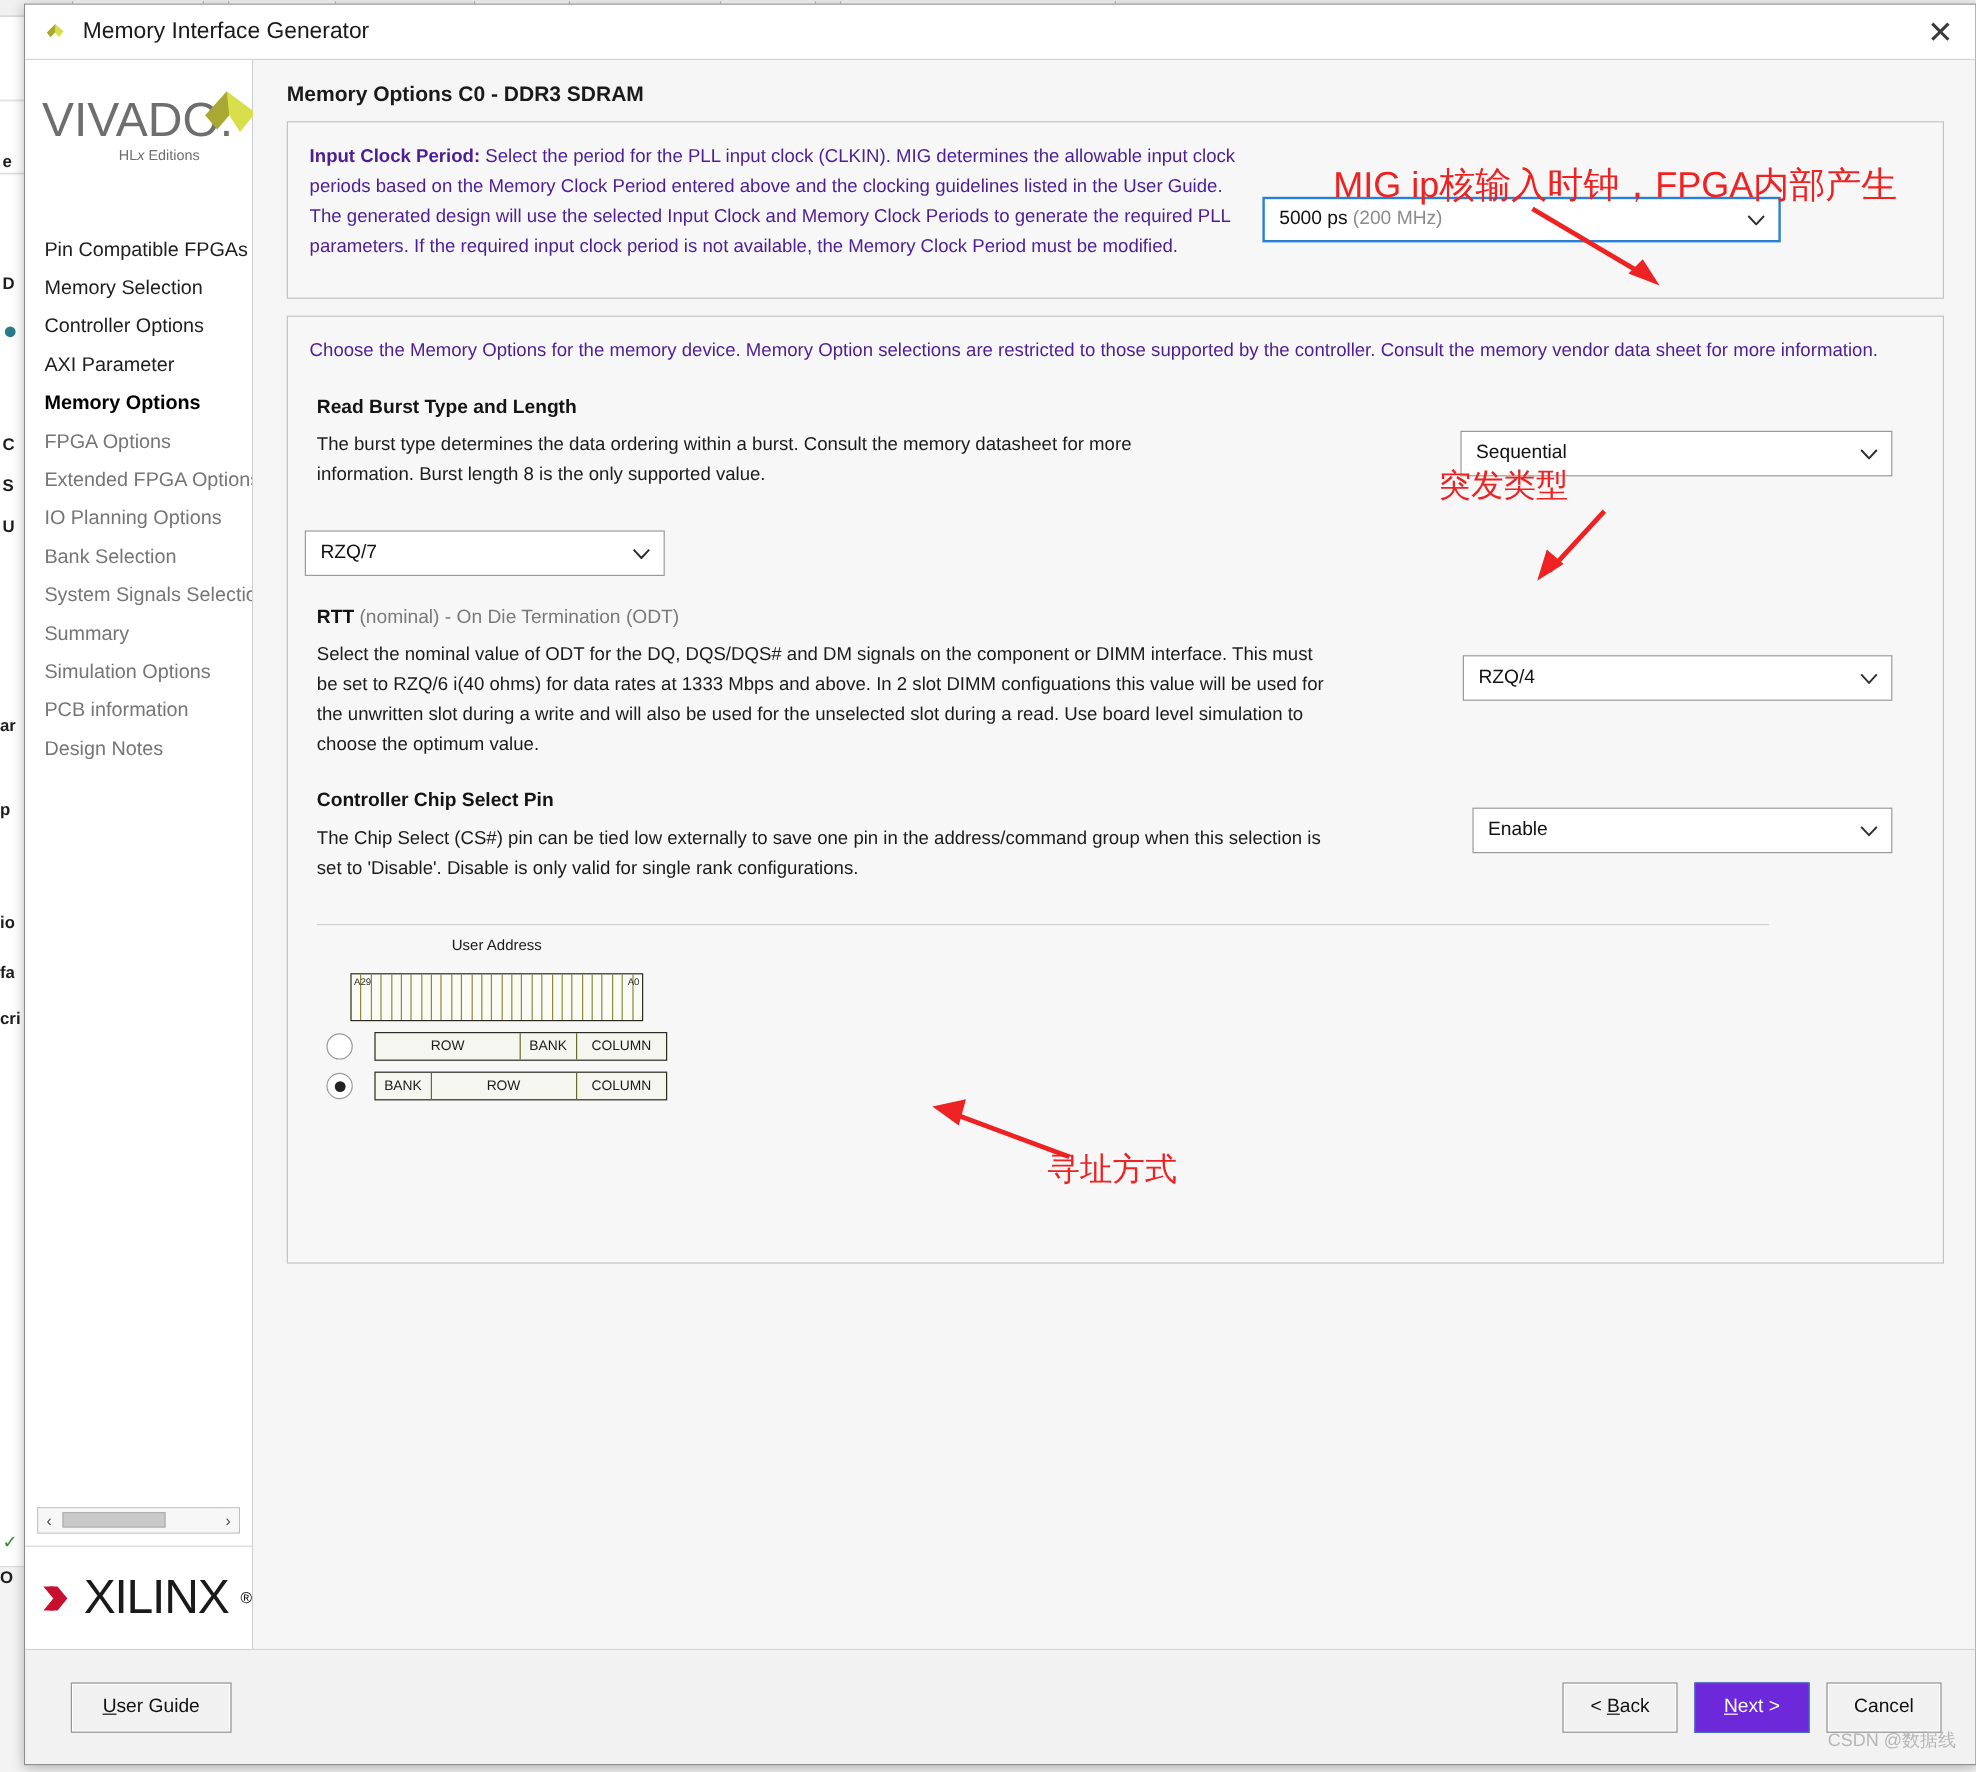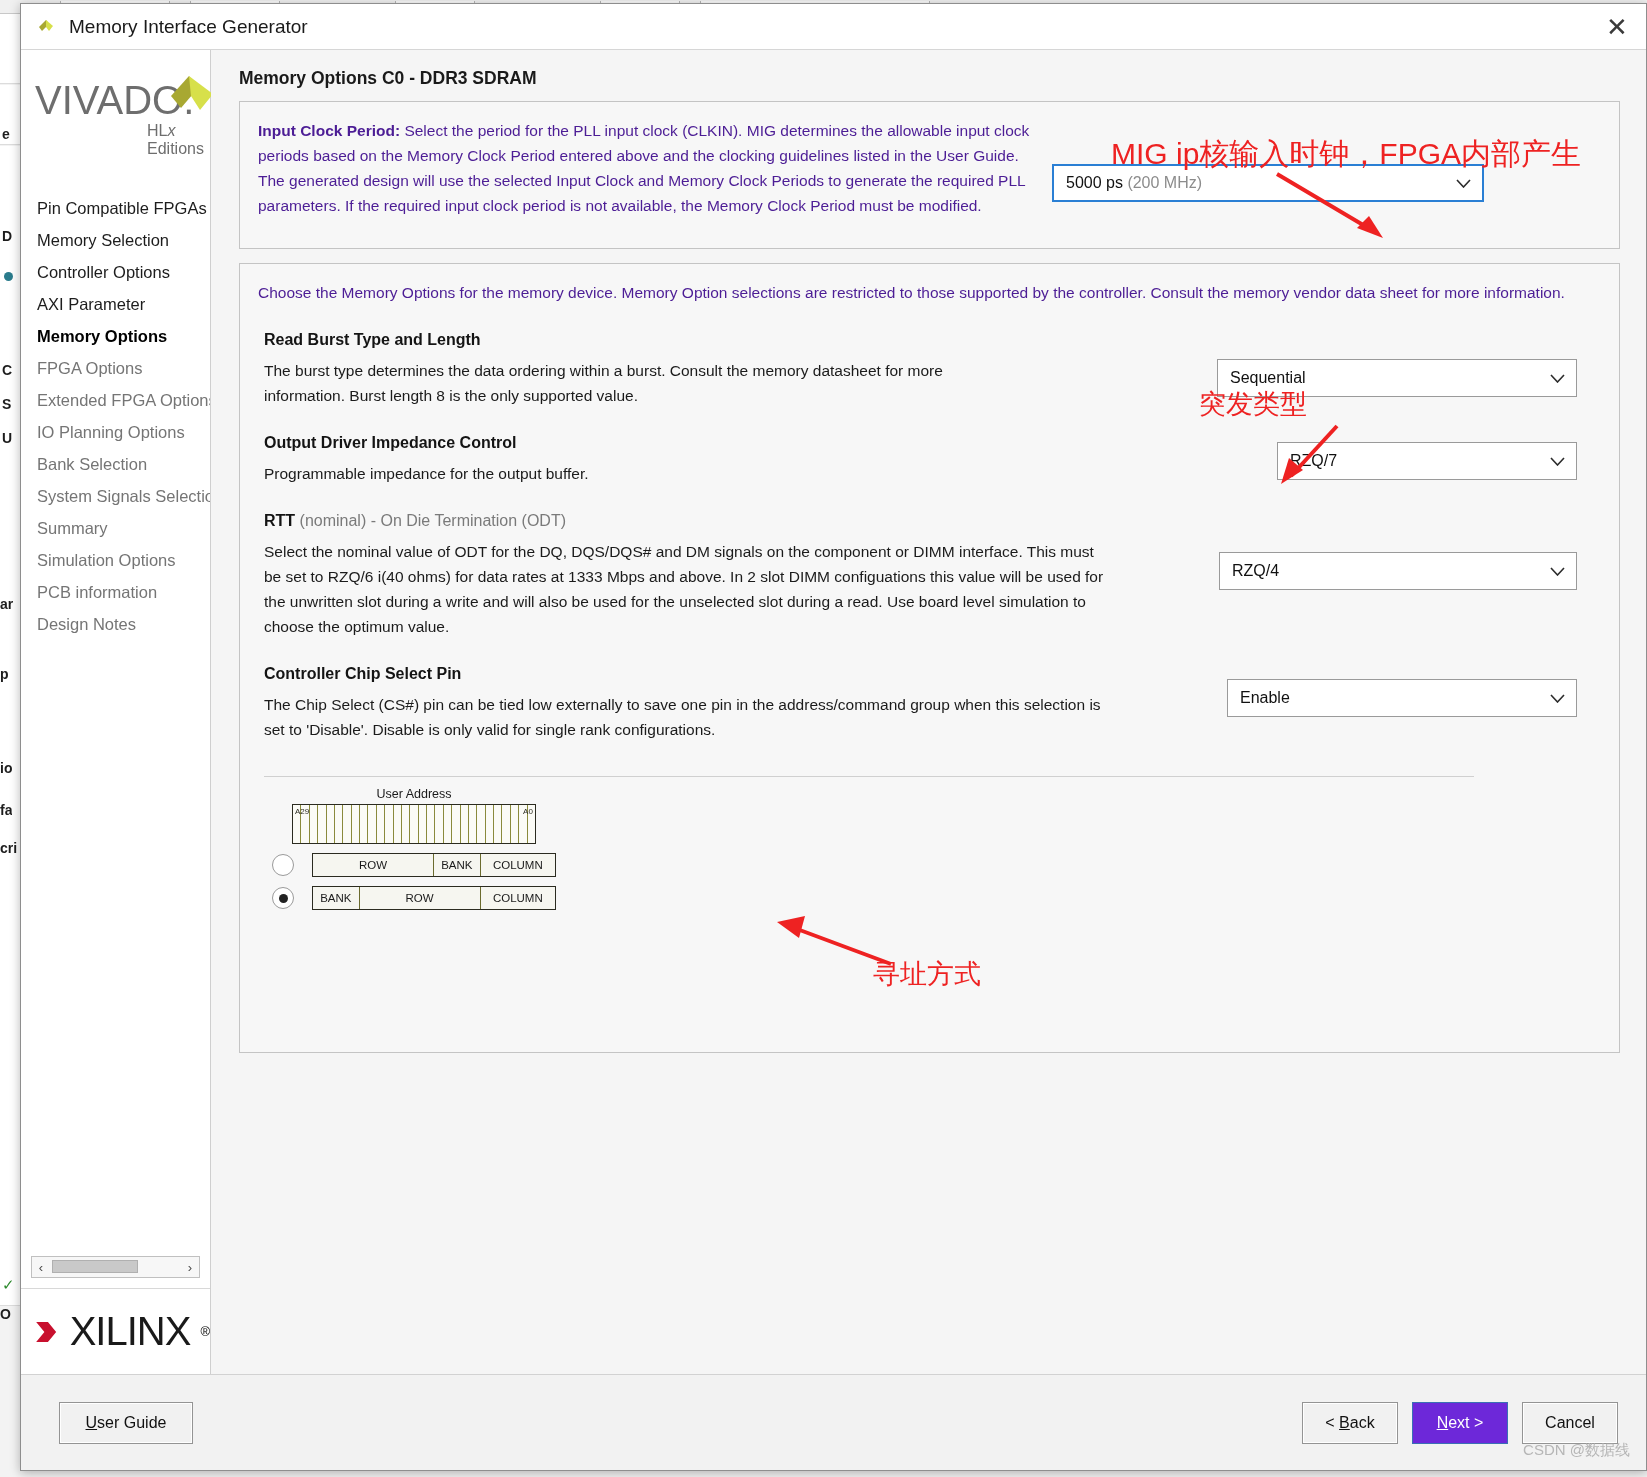--- a/index.html
+++ b/index.html
@@ -94,21 +94,21 @@
     height: 120px;
     position: relative;
   }
   .viv-word {
     font-size: 40px; letter-spacing: 0px; color: #6e6e6e;
     font-family: "Liberation Sans", sans-serif; font-weight: 400;
   }
   .viv-dot { color:#6e6e6e; }
   .viv-hlx {
     position: absolute; left: 78px; top: 72px;
-    font-size: 16px; color: #6e6e6e; margin-left: 48px;
+    font-size: 12px; color: #6e6e6e;
   }
   .viv-hlx i { font-style: italic; }
   .viv-mark {
     position: absolute; left: 148px; top: 20px; width: 46px; height: 48px;
   }
 
   #nav {
     margin-top: 22px;
     padding-left: 16px;
     flex: 1;
@@ -230,21 +230,21 @@
     margin-top: 34px; padding-left: 10px;
   }
   #mapping-title {
     font-size: 16px; font-weight: bold; color: #141414;
   }
   #mapping-rule {
     height: 1px; background: #d0d0d0; margin: 8px 0 10px 0; width: 1210px;
   }
   .ua-wrap { margin-left: 28px; width: 244px; }
   .ua-label {
-    text-align: center; font-size: 12.5px; color: #1a1a1a; margin-bottom: 3px;
+    text-align: center; font-size: 12.5px; color: #1a1a1a; margin-bottom: 16px;
   }
   .ua-bar {
     height: 40px; border: 1px solid #2b2b20; background: #fbfbf6;
     display: flex; position: relative;
   }
   .ua-cell {
     flex: 1; border-right: 1px solid #8a8a3c; position: relative;
   }
   .ua-cell:last-child { border-right: none; }
   .ua-end {
@@ -454,24 +454,20 @@
               <div class="caret">
                 <svg width="15" height="9" viewBox="0 0 15 9">
                     <path d="M1 1 L7.5 8 L14 1" stroke="#2c2c2c" stroke-width="1.6" fill="none"></path>
                   </svg>
               </div>
             </div>
           </div>
         </div>
 
         <div class="opt-row">
-          <div class="opt-left">
-            <div class="opt-head">Output Driver Impedance Control</div>
-            <div class="opt-text" style="max-width:760px">Programmable impedance for the output buffer.</div>
-          </div>
           <div class="opt-ctl">
             <div class="combo" id="imp-combo">
               <div class="val">RZQ/7</div>
               <div class="caret">
                 <svg width="15" height="9" viewBox="0 0 15 9">
                     <path d="M1 1 L7.5 8 L14 1" stroke="#2c2c2c" stroke-width="1.6" fill="none"></path>
                   </svg>
               </div>
             </div>
           </div>

